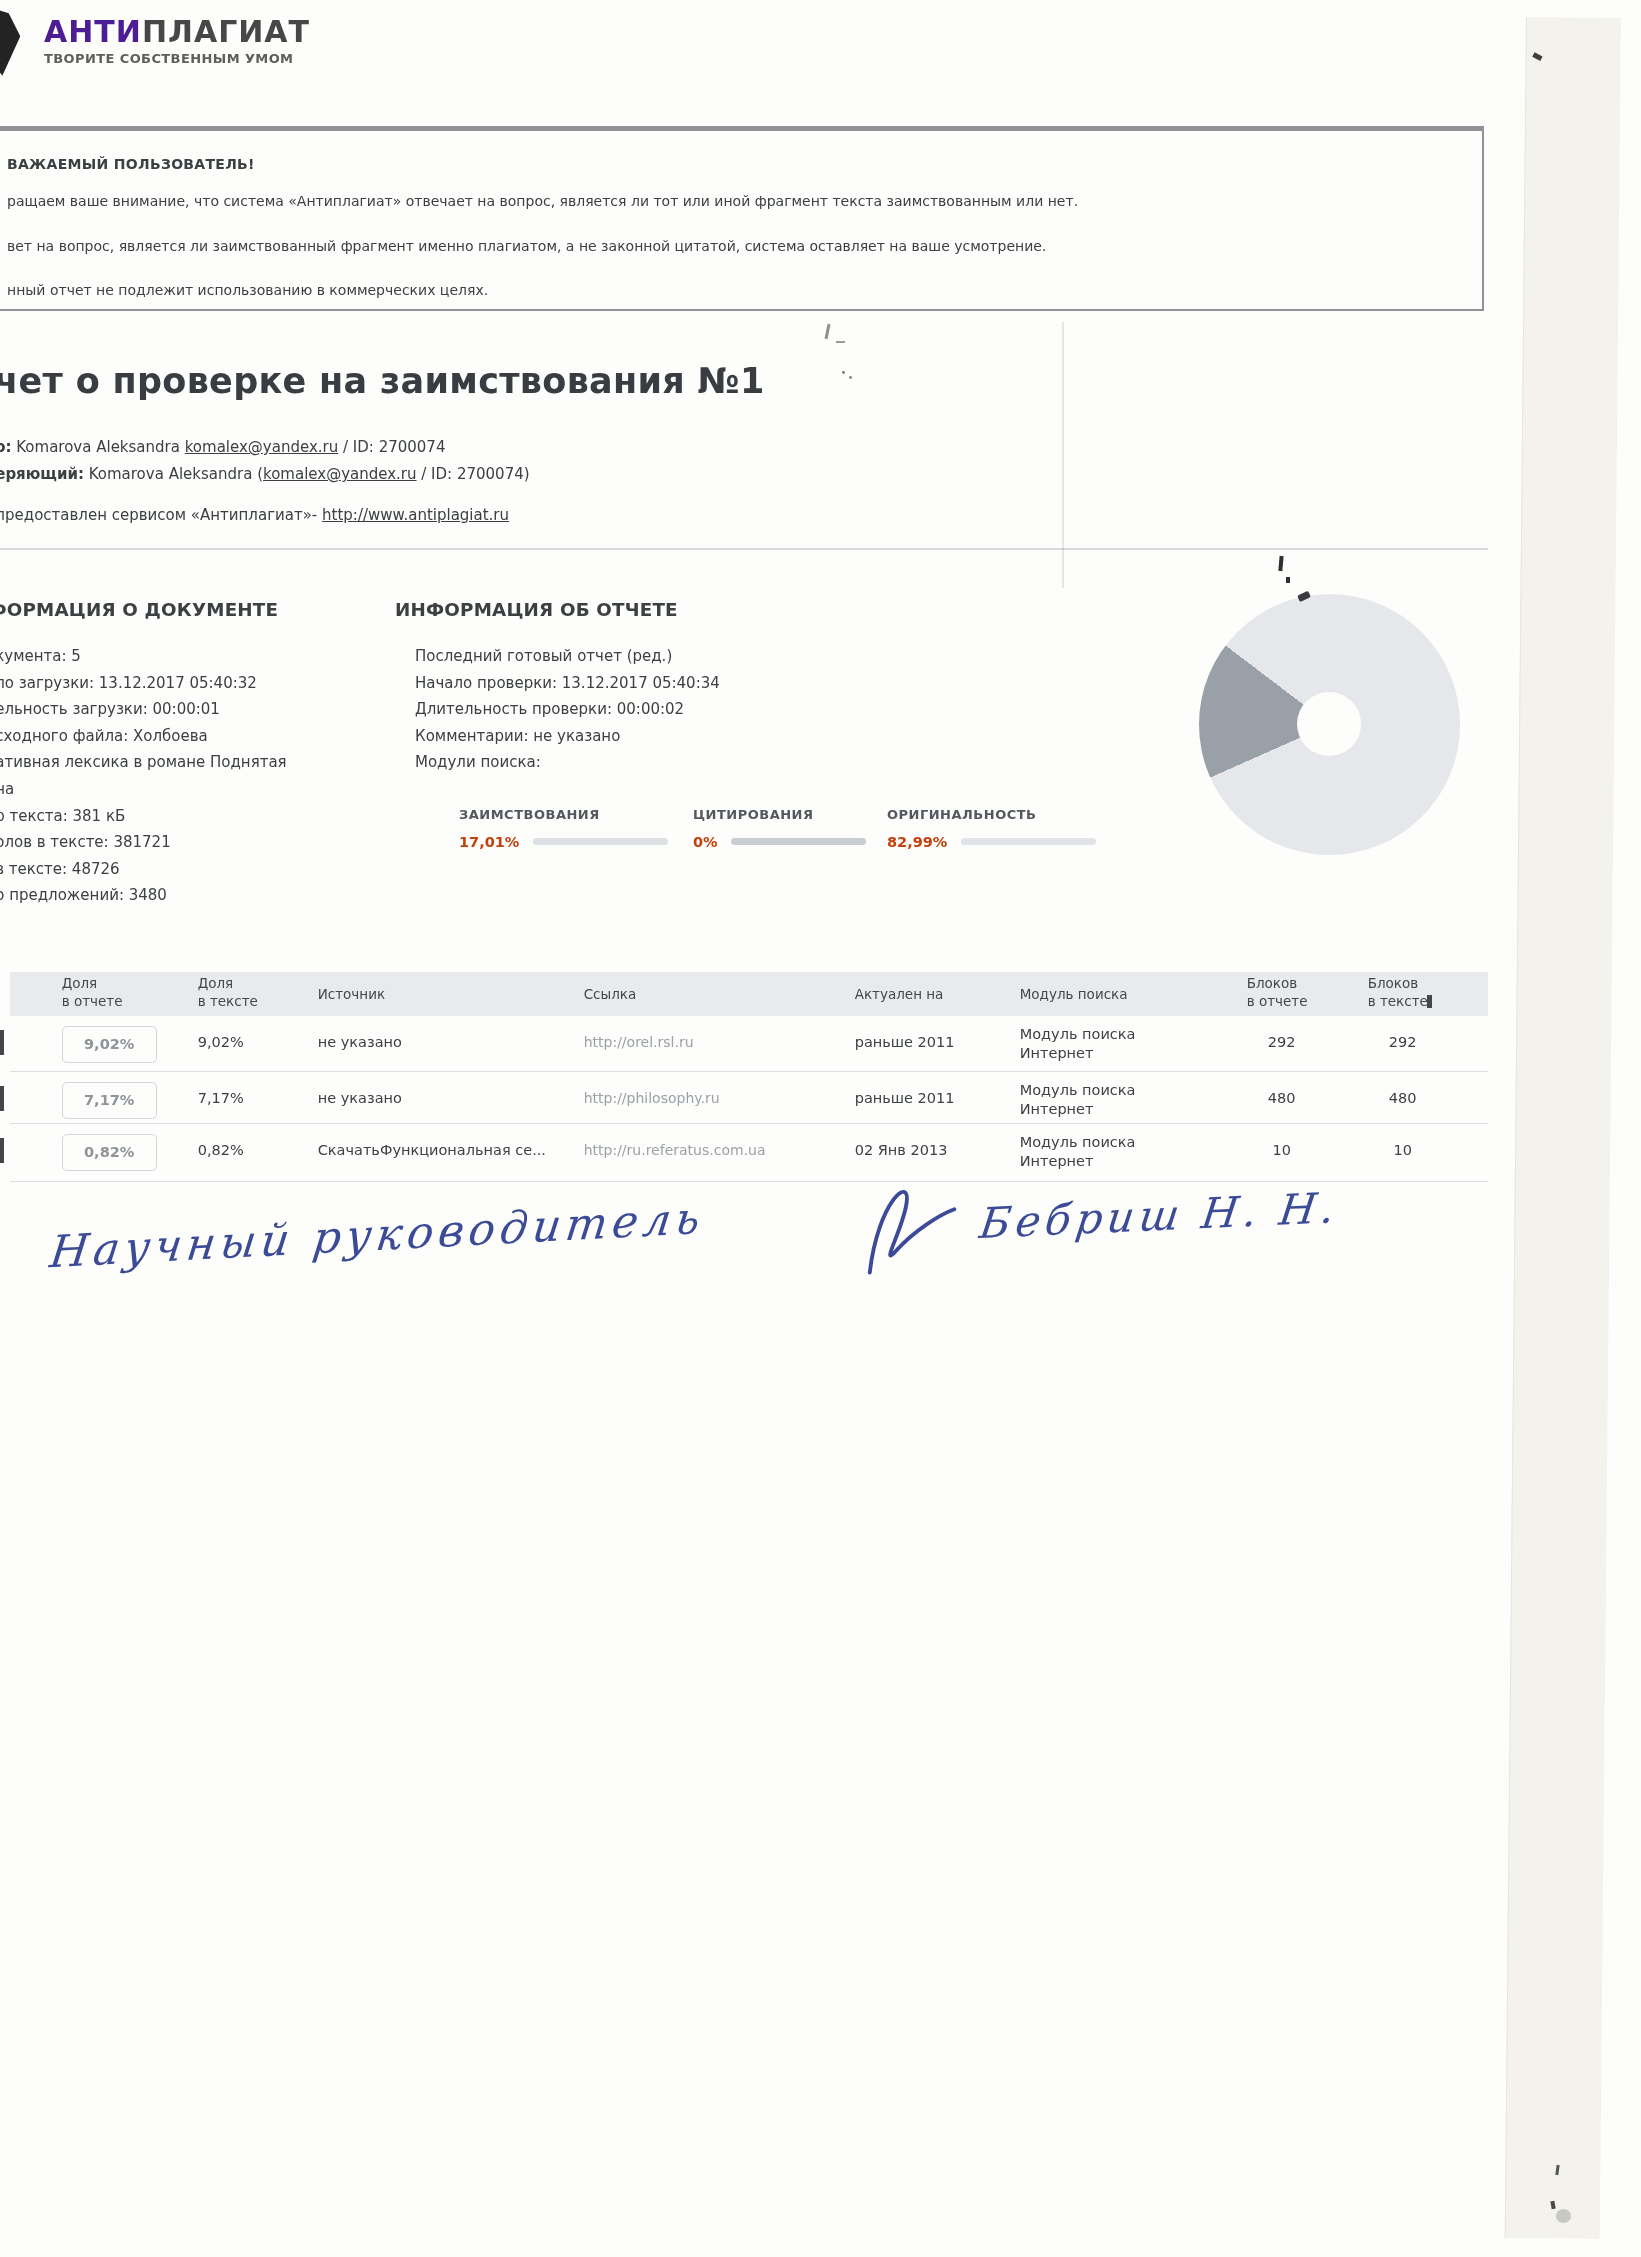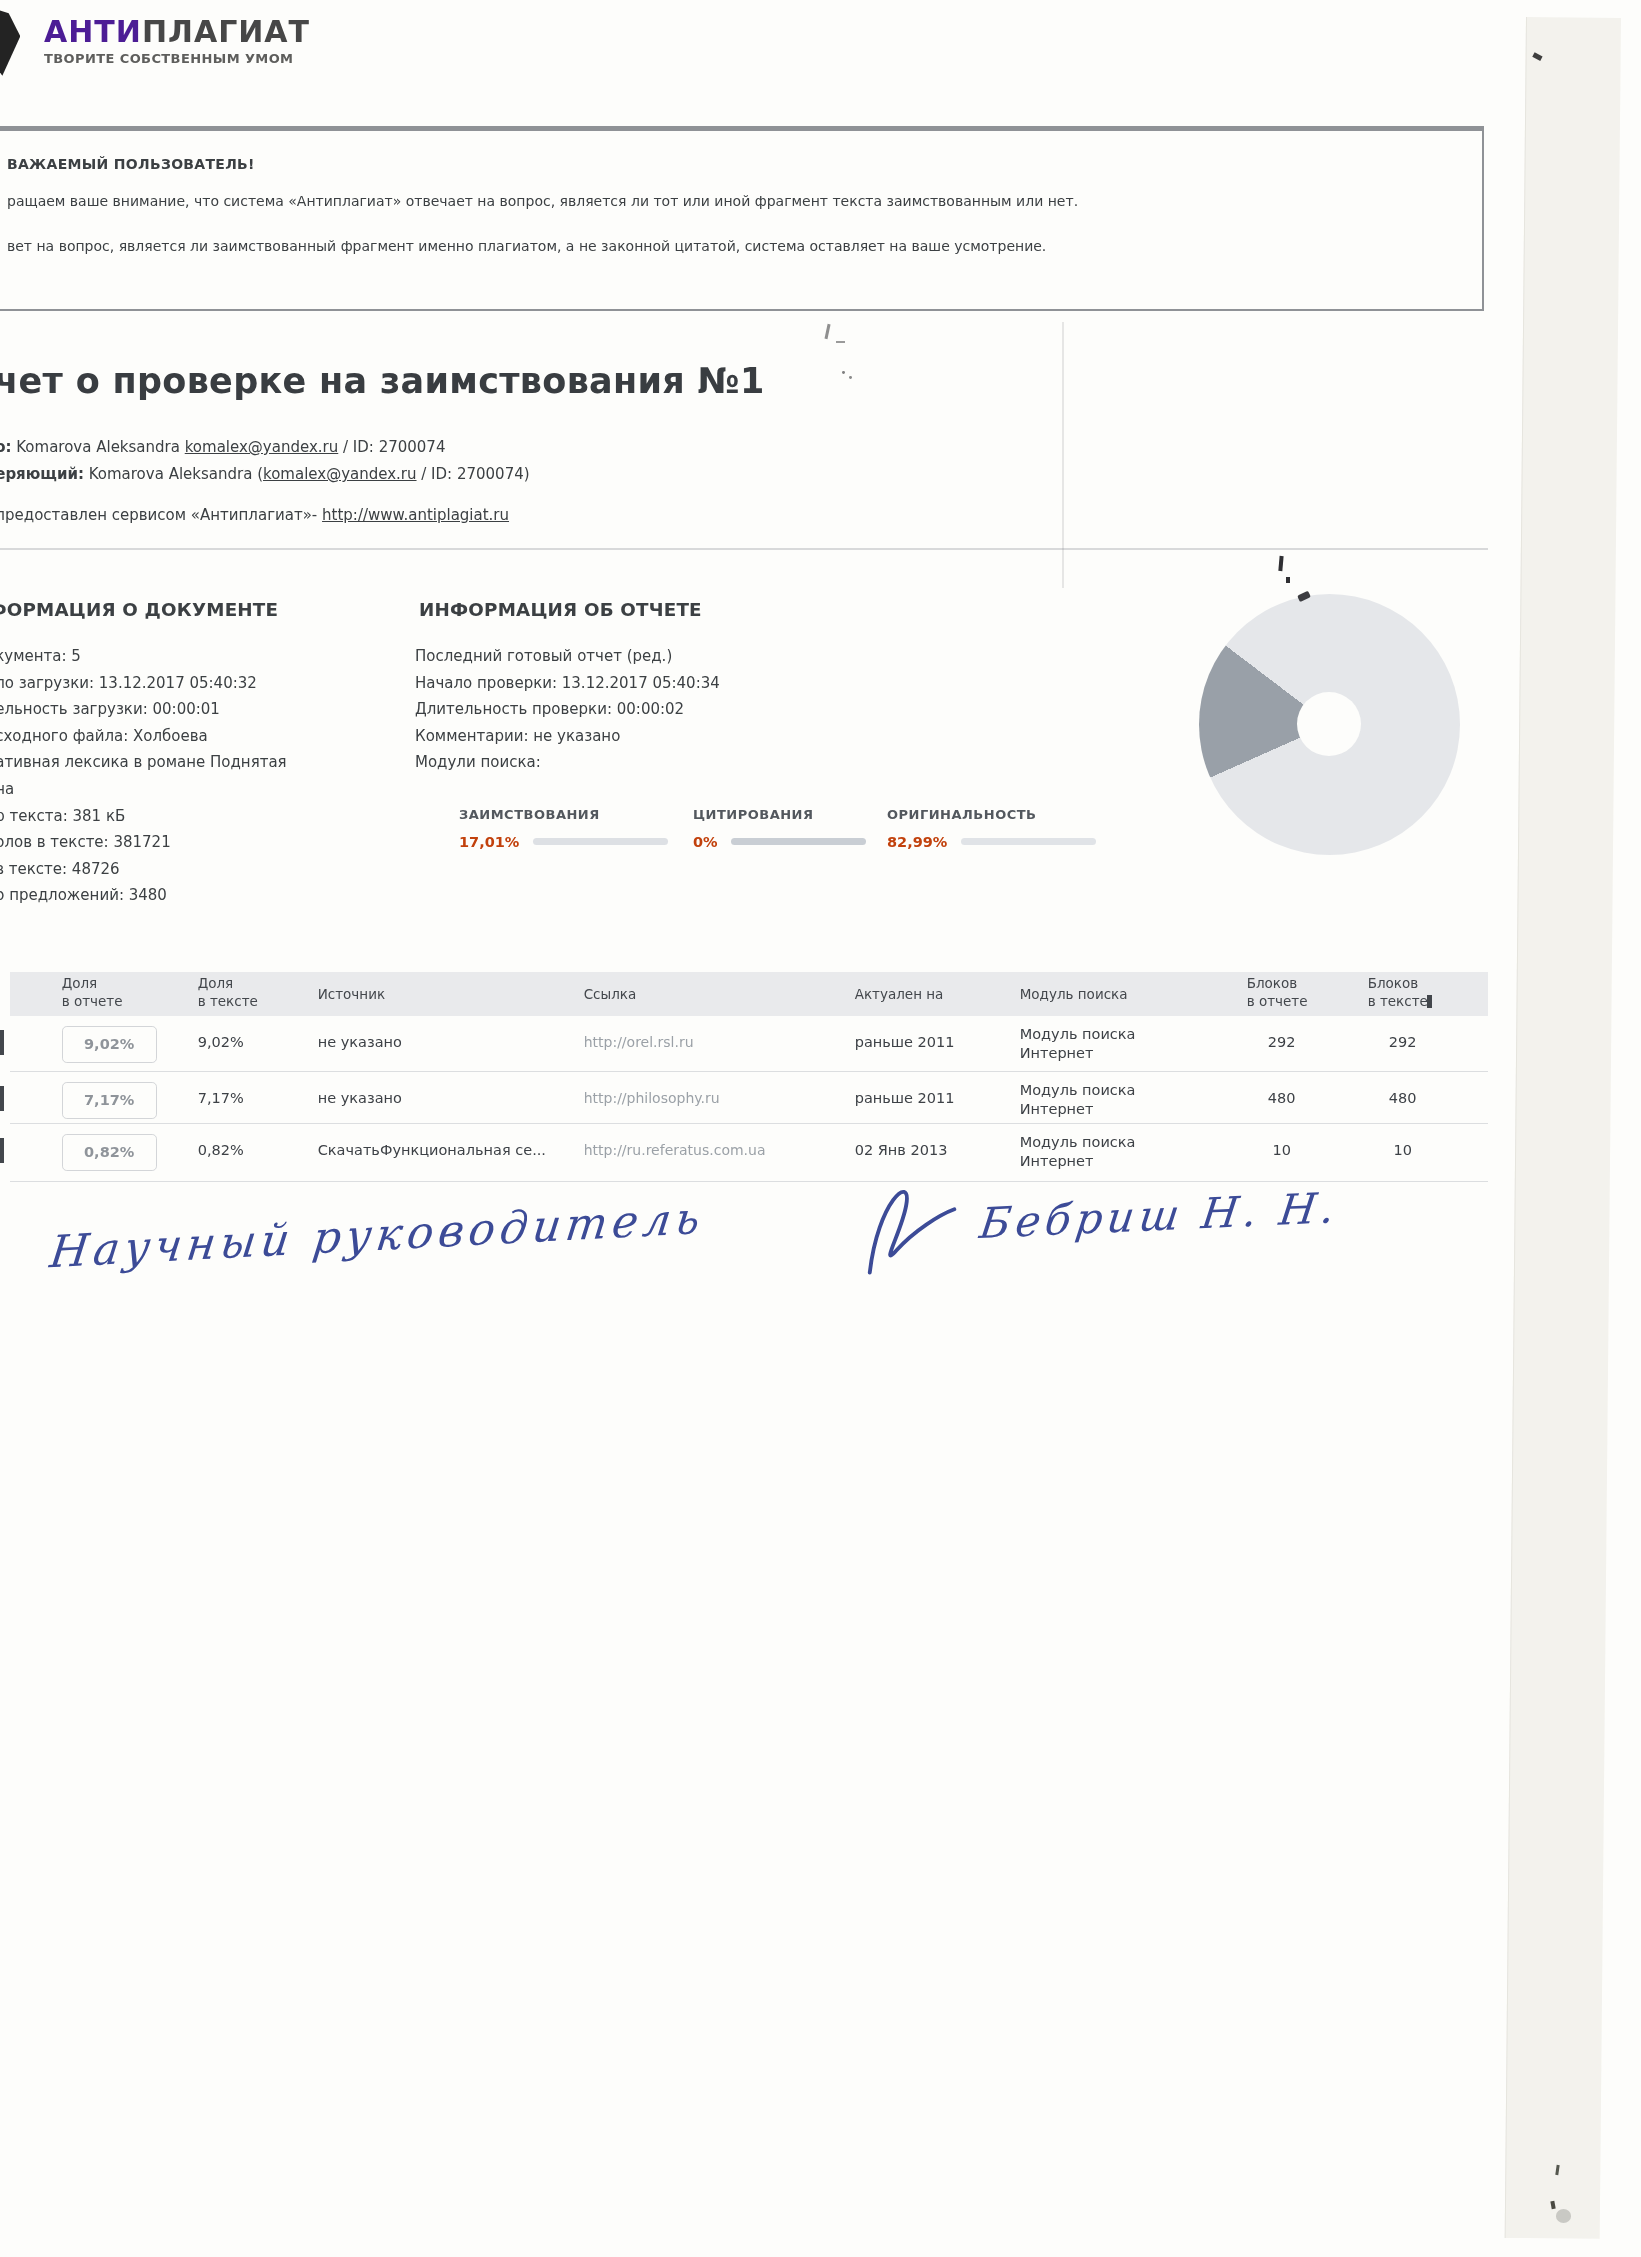--- a/index.html
+++ b/index.html
@@ -29,21 +29,21 @@
   .title{position:absolute;left:-5.8px;top:361px;font-size:35px;font-weight:bold;color:#393d41;letter-spacing:0.3px;}
 
   .meta{position:absolute;left:-4.8px;top:434px;font-size:15px;line-height:27px;color:#3c4043;}
   .meta a, .linkish{color:#3c4043;text-decoration:underline;}
   .service{position:absolute;left:-4.8px;top:506px;font-size:15px;color:#3c4043;}
 
   .hr1{position:absolute;left:0;top:548px;width:1488px;height:1.9px;background:#d8d9da;}
 
   .sec-h{position:absolute;top:599px;font-size:18.3px;font-weight:bold;color:#3c4043;letter-spacing:0.2px;}
   .sec-h.doc{left:-11.6px;}
-  .sec-h.rep{left:419px;}
+  .sec-h.rep{left:395px;}
   .info-list{position:absolute;top:643px;font-size:15px;line-height:26.6px;color:#3c4043;}
   .info-list.doc{left:-4.8px;}
   .info-list.rep{left:415px;}
 
   .metric{position:absolute;top:807px;margin-left:44px;}
   .metric .ml{font-size:13px;font-weight:bold;color:#53585e;letter-spacing:0.5px;}
   .metric .mrow{display:flex;align-items:center;margin-top:11.6px;}
   .metric .mv{font-size:14.5px;font-weight:bold;color:#c2410c;margin-right:13.5px;min-width:54px;}
   .metric.m2 .mv{min-width:21px;}
   .track{width:135px;height:7.7px;border-radius:3.9px;background:#dde0e4;overflow:hidden;}
@@ -108,20 +108,21 @@
     <div class="brand-name">
       <span class="brand-pre">АНТИ</span><span class="brand-suf">ПЛАГИАТ</span>
     </div>
     <div class="brand-tag">ТВОРИТЕ СОБСТВЕННЫМ УМОМ</div>
   </div>
 
   <div class="notice">
     <div class="notice-h">ВАЖАЕМЫЙ ПОЛЬЗОВАТЕЛЬ!</div>
     <div class="notice-p">ращаем ваше внимание, что система «Антиплагиат» отвечает на вопрос, является ли тот или иной фрагмент текста заимствованным или нет.</div>
     <div class="notice-p">вет на вопрос, является ли заимствованный фрагмент именно плагиатом, а не законной цитатой, система оставляет на ваше усмотрение.</div>
+    <div class="notice-p">нный отчет не подлежит использованию в коммерческих целях.</div>
   </div>
 
   <div class="title">чет о проверке на заимствования №1</div>
 
   <div class="meta">
     <div><b>о:</b><span> Komarova Aleksandra </span><span class="linkish">komalex@yandex.ru</span><span> / ID: 2700074</span></div>
     <div><b>еряющий:</b><span> Komarova Aleksandra (</span><span class="linkish">komalex@yandex.ru</span><span> / ID: 2700074)</span></div>
   </div>
   <div class="service"><span>предоставлен сервисом «Антиплагиат»- </span><span class="linkish">http://www.antiplagiat.ru</span></div>
 

